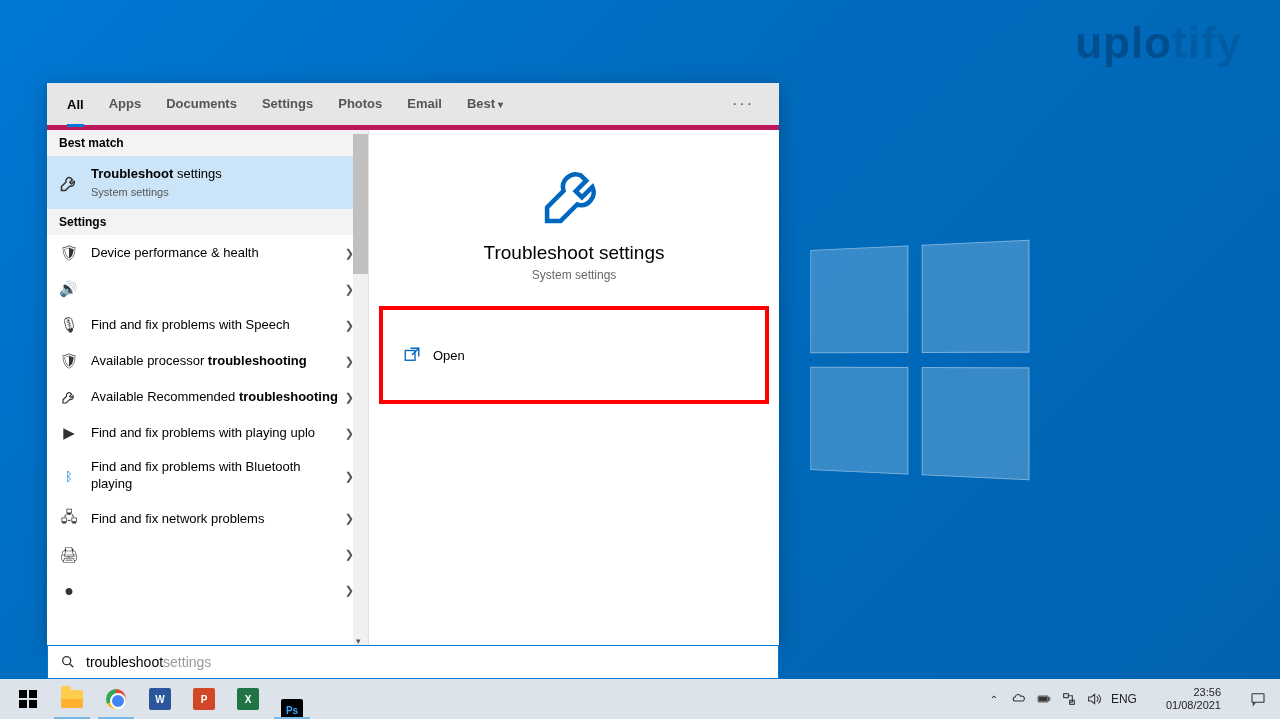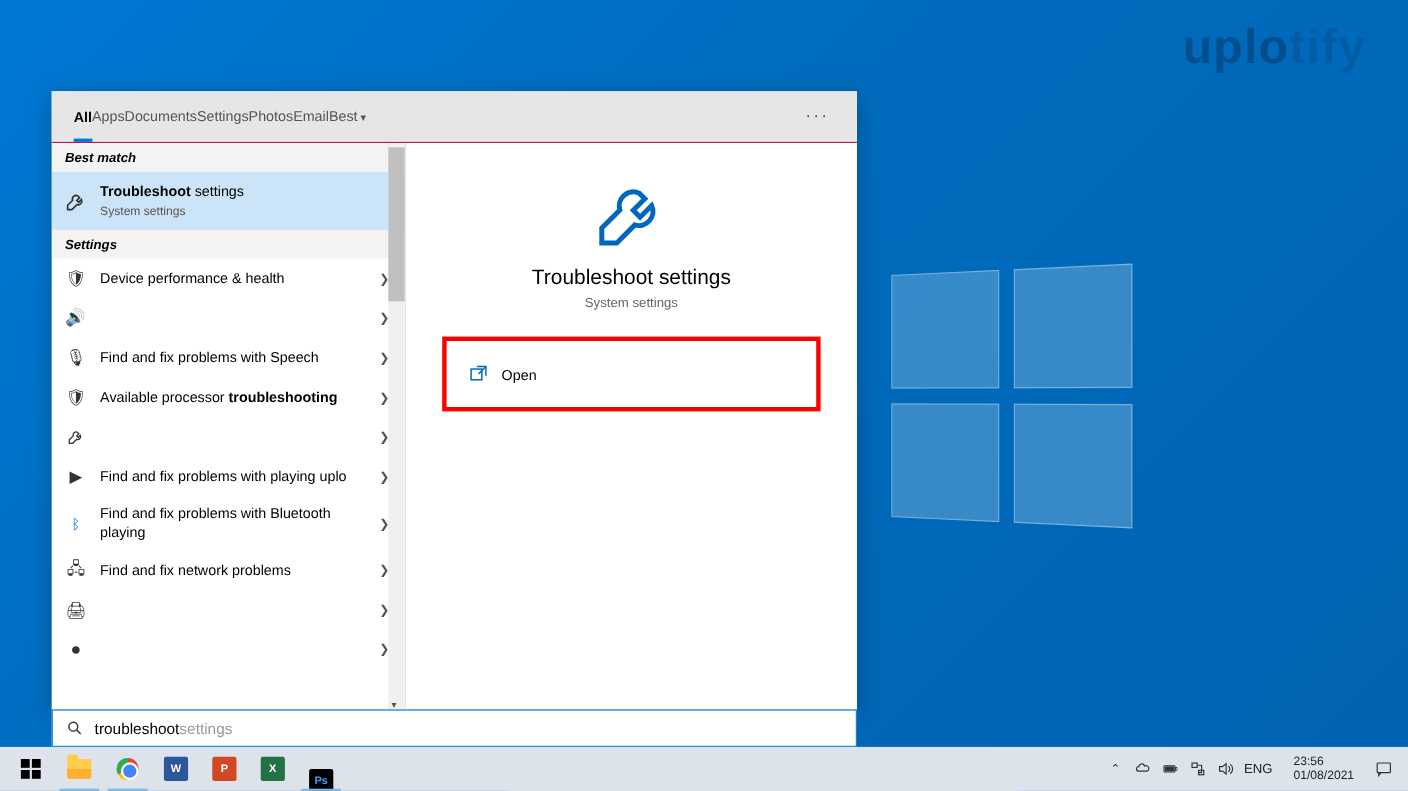--- a/index.html
+++ b/index.html
@@ -41,27 +41,28 @@
     box-shadow: 0 4px 20px rgba(0,0,0,0.25);
     display: flex;
     flex-direction: column;
   }
   .tabs {
     height: 47px;
     background: #e6e6e6;
     display: flex;
     align-items: center;
     padding: 0 20px;
+    gap: 25px;
     color: #555;
     font-size: 13px;
-    border-bottom: 1px solid #be185d;
+    border-bottom: 5px solid #be185d;
     position: relative;
     text-align: center;
   }
-  .tab { cursor: default; padding-bottom: 2px;}
+  .tab { cursor: default; padding-bottom: 2px; font-weight: bold;}
   .tab.active { color: #000; border-bottom: 3px solid #0078d4; padding-bottom: 12px; margin-bottom:-15px; font-weight:600;}
   .tab.more::after { content: " \25BE"; font-size:10px;}
   .tabs .dots { position:absolute; right: 25px; font-size:16px; letter-spacing:2px; color:#555;}
 
   .body {
     flex:1; display:flex; overflow:hidden;
   }
   .left {
     width: 322px;
     border-right: 1px solid #e0e0e0;
@@ -75,21 +76,20 @@
   }
   .thumb { position:absolute; right:0; top:4px; width:15px; height:140px; background:#c0c0c0;}
   .arrow { position:absolute; right:3px; width:9px; height:9px; font-size:9px; color:#555;}
   .arrow.up{ top:0px;} .arrow.down{ bottom:0px;}
 
   .section-header {
     padding: 6px 12px;
     font-size: 12px;
     font-weight: 600;
     background: #f3f3f3;
-    font-style: italic;
   }
   .item {
     display:flex; align-items:center;
     padding: 8px 12px;
     font-size: 13px;
     position:relative;
     cursor: default;
     min-height: 34px;
   }
   .item .icon {
@@ -109,23 +109,23 @@
 
   .right {
     flex:1; background:#fff;
     display:flex; flex-direction:column; align-items:center;
     padding-top: 30px;
   }
   .right .bigicon { width:68px; height:68px; color:#0067c0; margin-bottom:14px;}
   .right .title { font-size:19px; color:#000; margin-bottom:4px;}
   .right .subtitle { font-size:12px; color:#666; margin-bottom:24px;}
   .action-row {
-    width: 344px;
+    width: 390px;
     border: 4px solid #ff0000;
-    padding: 21px 20px;
+    padding: 36px 20px;
     display:flex; align-items:center;
     font-size:13px;
     color:#000;
     cursor:default;
   }
   .action-row .aicon { width:18px; height:18px; margin-right:12px; color:#0067c0;}
 
   
   .searchbox {
     position:absolute;
@@ -160,21 +160,21 @@
 
   .tray {
     margin-left:auto;
     display:flex; align-items:center;
     gap: 9px;
     font-size:11px;
     color:#222;
     padding-right:8px;
   }
   .tray .trico { width:16px; height:16px; display:flex;align-items:center;justify-content:center;}
-  .clock { text-align:left; line-height:1.2; font-size:11px; margin: 0 10px;}
+  .clock { text-align:right; line-height:1.2; font-size:11px; margin: 0 20px;}
   .lang { font-size:12px; }
   .chevup { font-size:10px;}
 
   
   .appW{background:#2b579a;} .appP{background:#d24726;} .appX{background:#217346;} .appPs{background:#000000;margin-top:22px;}
   .appSq{ width:22px;height:22px;color:#fff;font-size:10px;font-weight:700;display:flex;align-items:center;justify-content:center;border-radius:2px;}
 
   
   .folder{width:22px;height:18px;background:#ffcc4d;border-radius:2px;position:relative;}
   .folder::before{content:"";position:absolute;top:-4px;left:0;width:10px;height:5px;background:#ffcc4d;border-radius:2px 2px 0 0;}
@@ -253,20 +253,21 @@
         <span class="icon">🛡</span>
         <span class="txt"><span>Available processor </span><span class="bold">troubleshooting</span></span>
         <span class="chev">❯</span>
       </div>
       <div class="item">
         <span class="icon">
           <svg viewBox="0 0 24 24" width="16" height="16" fill="none" stroke="#333" stroke-width="1.8">
               <path d="M14 6a4 4 0 0 0-5.6 4.9L3 16.3V21h4.7l5.4-5.4A4 4 0 0 0 18 10l-3 3-2-2 3-3z"></path>
             </svg>
         </span>
+        <span class="txt"><span>Available Recommended </span><span class="bold">troubleshooting</span></span>
         <span class="chev">❯</span>
       </div>
       <div class="item">
         <span class="icon">▶</span>
         <span class="txt">Find and fix problems with playing uplo</span>
         <span class="chev">❯</span>
       </div>
       <div class="item">
         <span class="icon" style="color:#0078d4;font-size:13px;">ᛒ</span>
         <span class="txt">Find and fix problems with Bluetooth playing</span>

